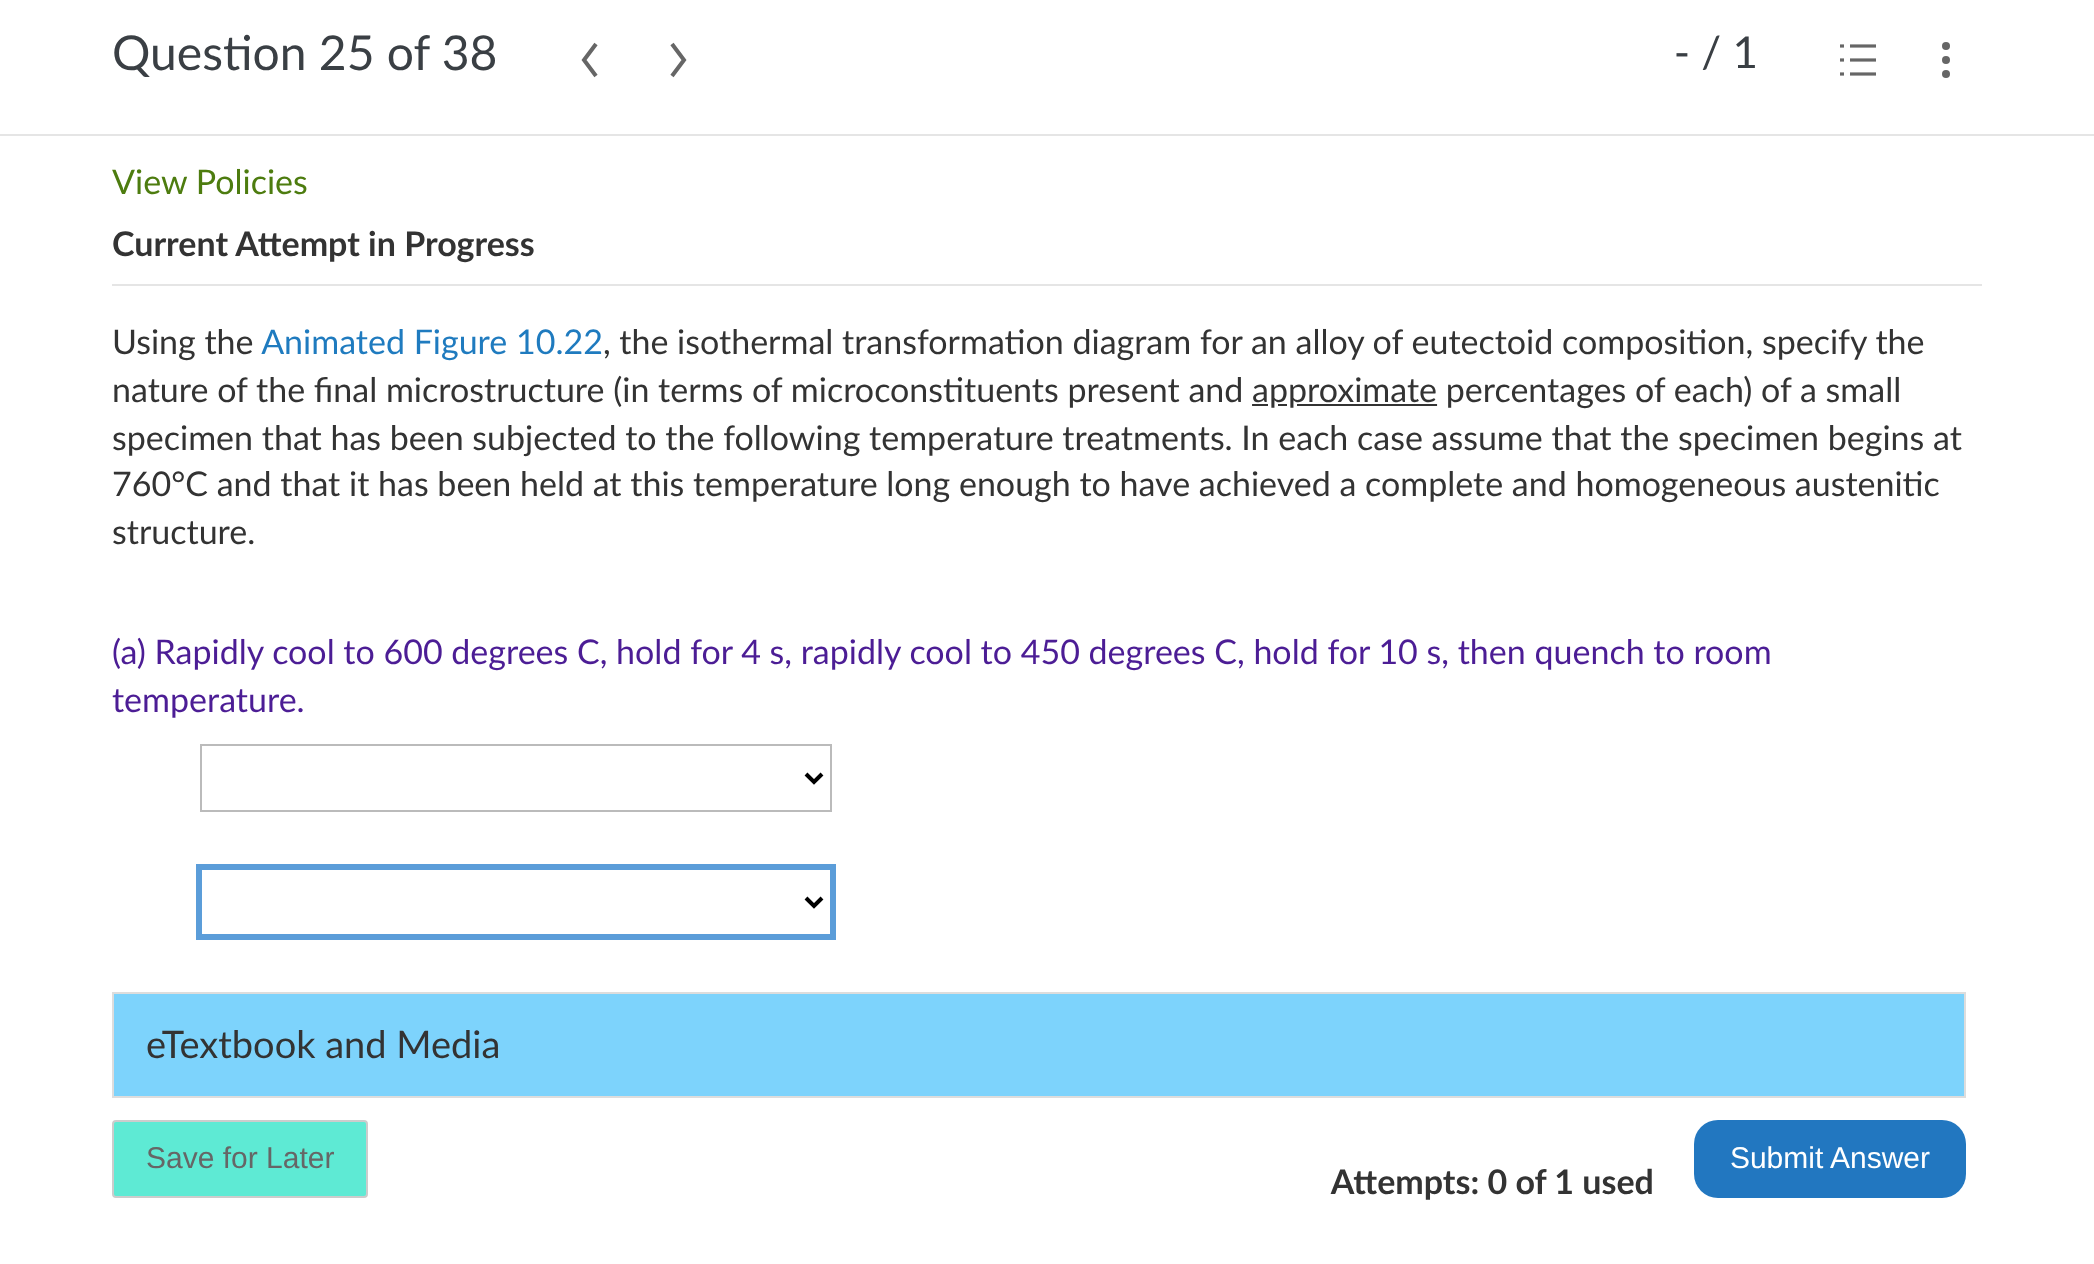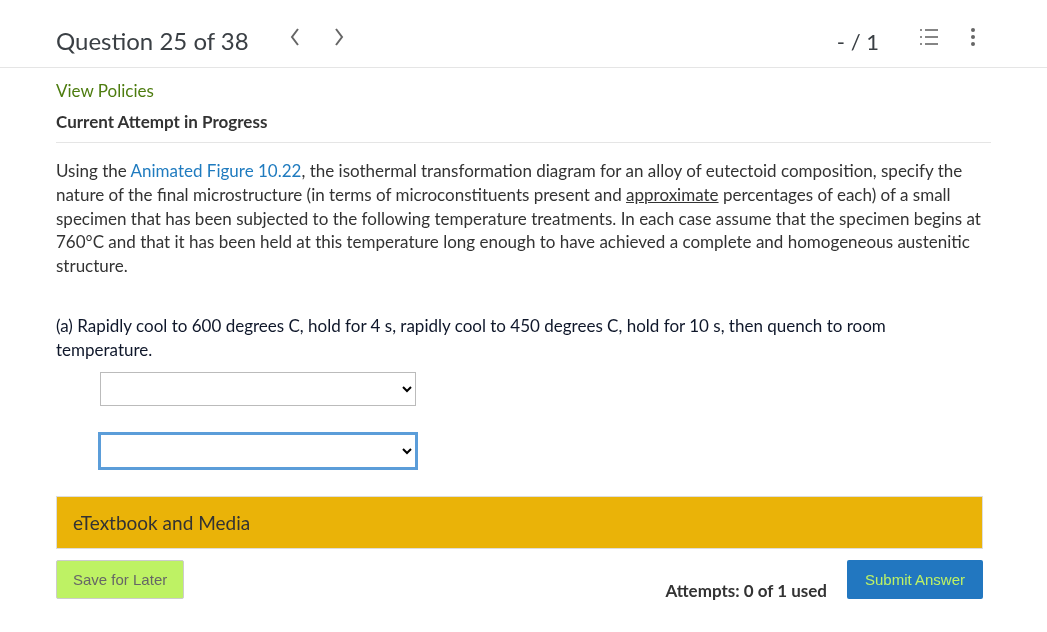--- a/index.html
+++ b/index.html
@@ -4,21 +4,21 @@
 <style>
   * { box-sizing: border-box; margin: 0; padding: 0; }
   body {
     font-family: "Lato", "Helvetica Neue", Arial, sans-serif;
     background: #fff;
     color: #333;
     width: 1047px;
   }
   .header {
     display: flex;
-    align-items: flex-end;
+    align-items: flex-start;
     padding: 12px 56px 12px 56px;
     border-bottom: 1px solid #e5e5e5;
     height: 68px;
   }
   .q-title {
     font-size: 24px;
     color: #3a3f44;
     font-weight: 400;
     margin-right: 24px;
   }
@@ -74,21 +74,21 @@
     font-size: 17px;
     line-height: 1.4;
     color: #333;
     margin-bottom: 32px;
   }
   .q-link { color: #1f7bbf; text-decoration: none; }
   .underline { text-decoration: underline; }
   .sub-q {
     font-size: 17px;
     line-height: 1.4;
-    color: #0f172a;
+    color: #4c1d95;
     margin-bottom: 10px;
     margin-top: 36px;
   }
   .select-wrap {
     margin: 8px 0 28px 44px;
   }
   select {
     width: 316px;
     height: 34px;
     font-size: 15px;
@@ -99,53 +99,53 @@
   select.focused {
     outline: 2px solid #5b9dd9;
     border-color: #5b9dd9;
   }
   .etext-row {
     border: 1px solid #ddd;
     padding: 14px 16px;
     font-size: 19px;
     color: #333;
     margin: 24px 0 10px 0;
-    background: #eab308;
+    background: #7dd3fc;
   }
   .footer-row {
     display: flex;
     align-items: center;
     gap: 12px;
   }
   .save-btn {
     border: 1px solid #ccc;
-    background: #bef264;
+    background: #5eead4;
     color: #666;
     font-size: 15px;
     padding: 10px 16px;
     cursor: pointer;
     border-radius: 2px;
     text-align: center;
   }
   .footer-spacer { flex: 1; }
   .attempts {
     font-size: 17px;
     font-weight: 700;
     color: #333;
     margin-right: 8px;
     margin-top: 21px;
   }
   .submit-btn {
     background: #2277c0;
-    color: #bef264;
+    color: #ffffff;
     border: none;
     font-size: 15px;
     padding: 11px 18px;
     cursor: pointer;
-    border-radius: 2px;
+    border-radius: 12px;
   }
 </style>
 </head>
 <body>
 
 <div class="header">
   <div class="q-title">Question 25 of 38</div>
 
   <div class="nav-btn">
     <svg viewBox="0 0 10 18" fill="none" stroke="currentColor" stroke-width="2">

